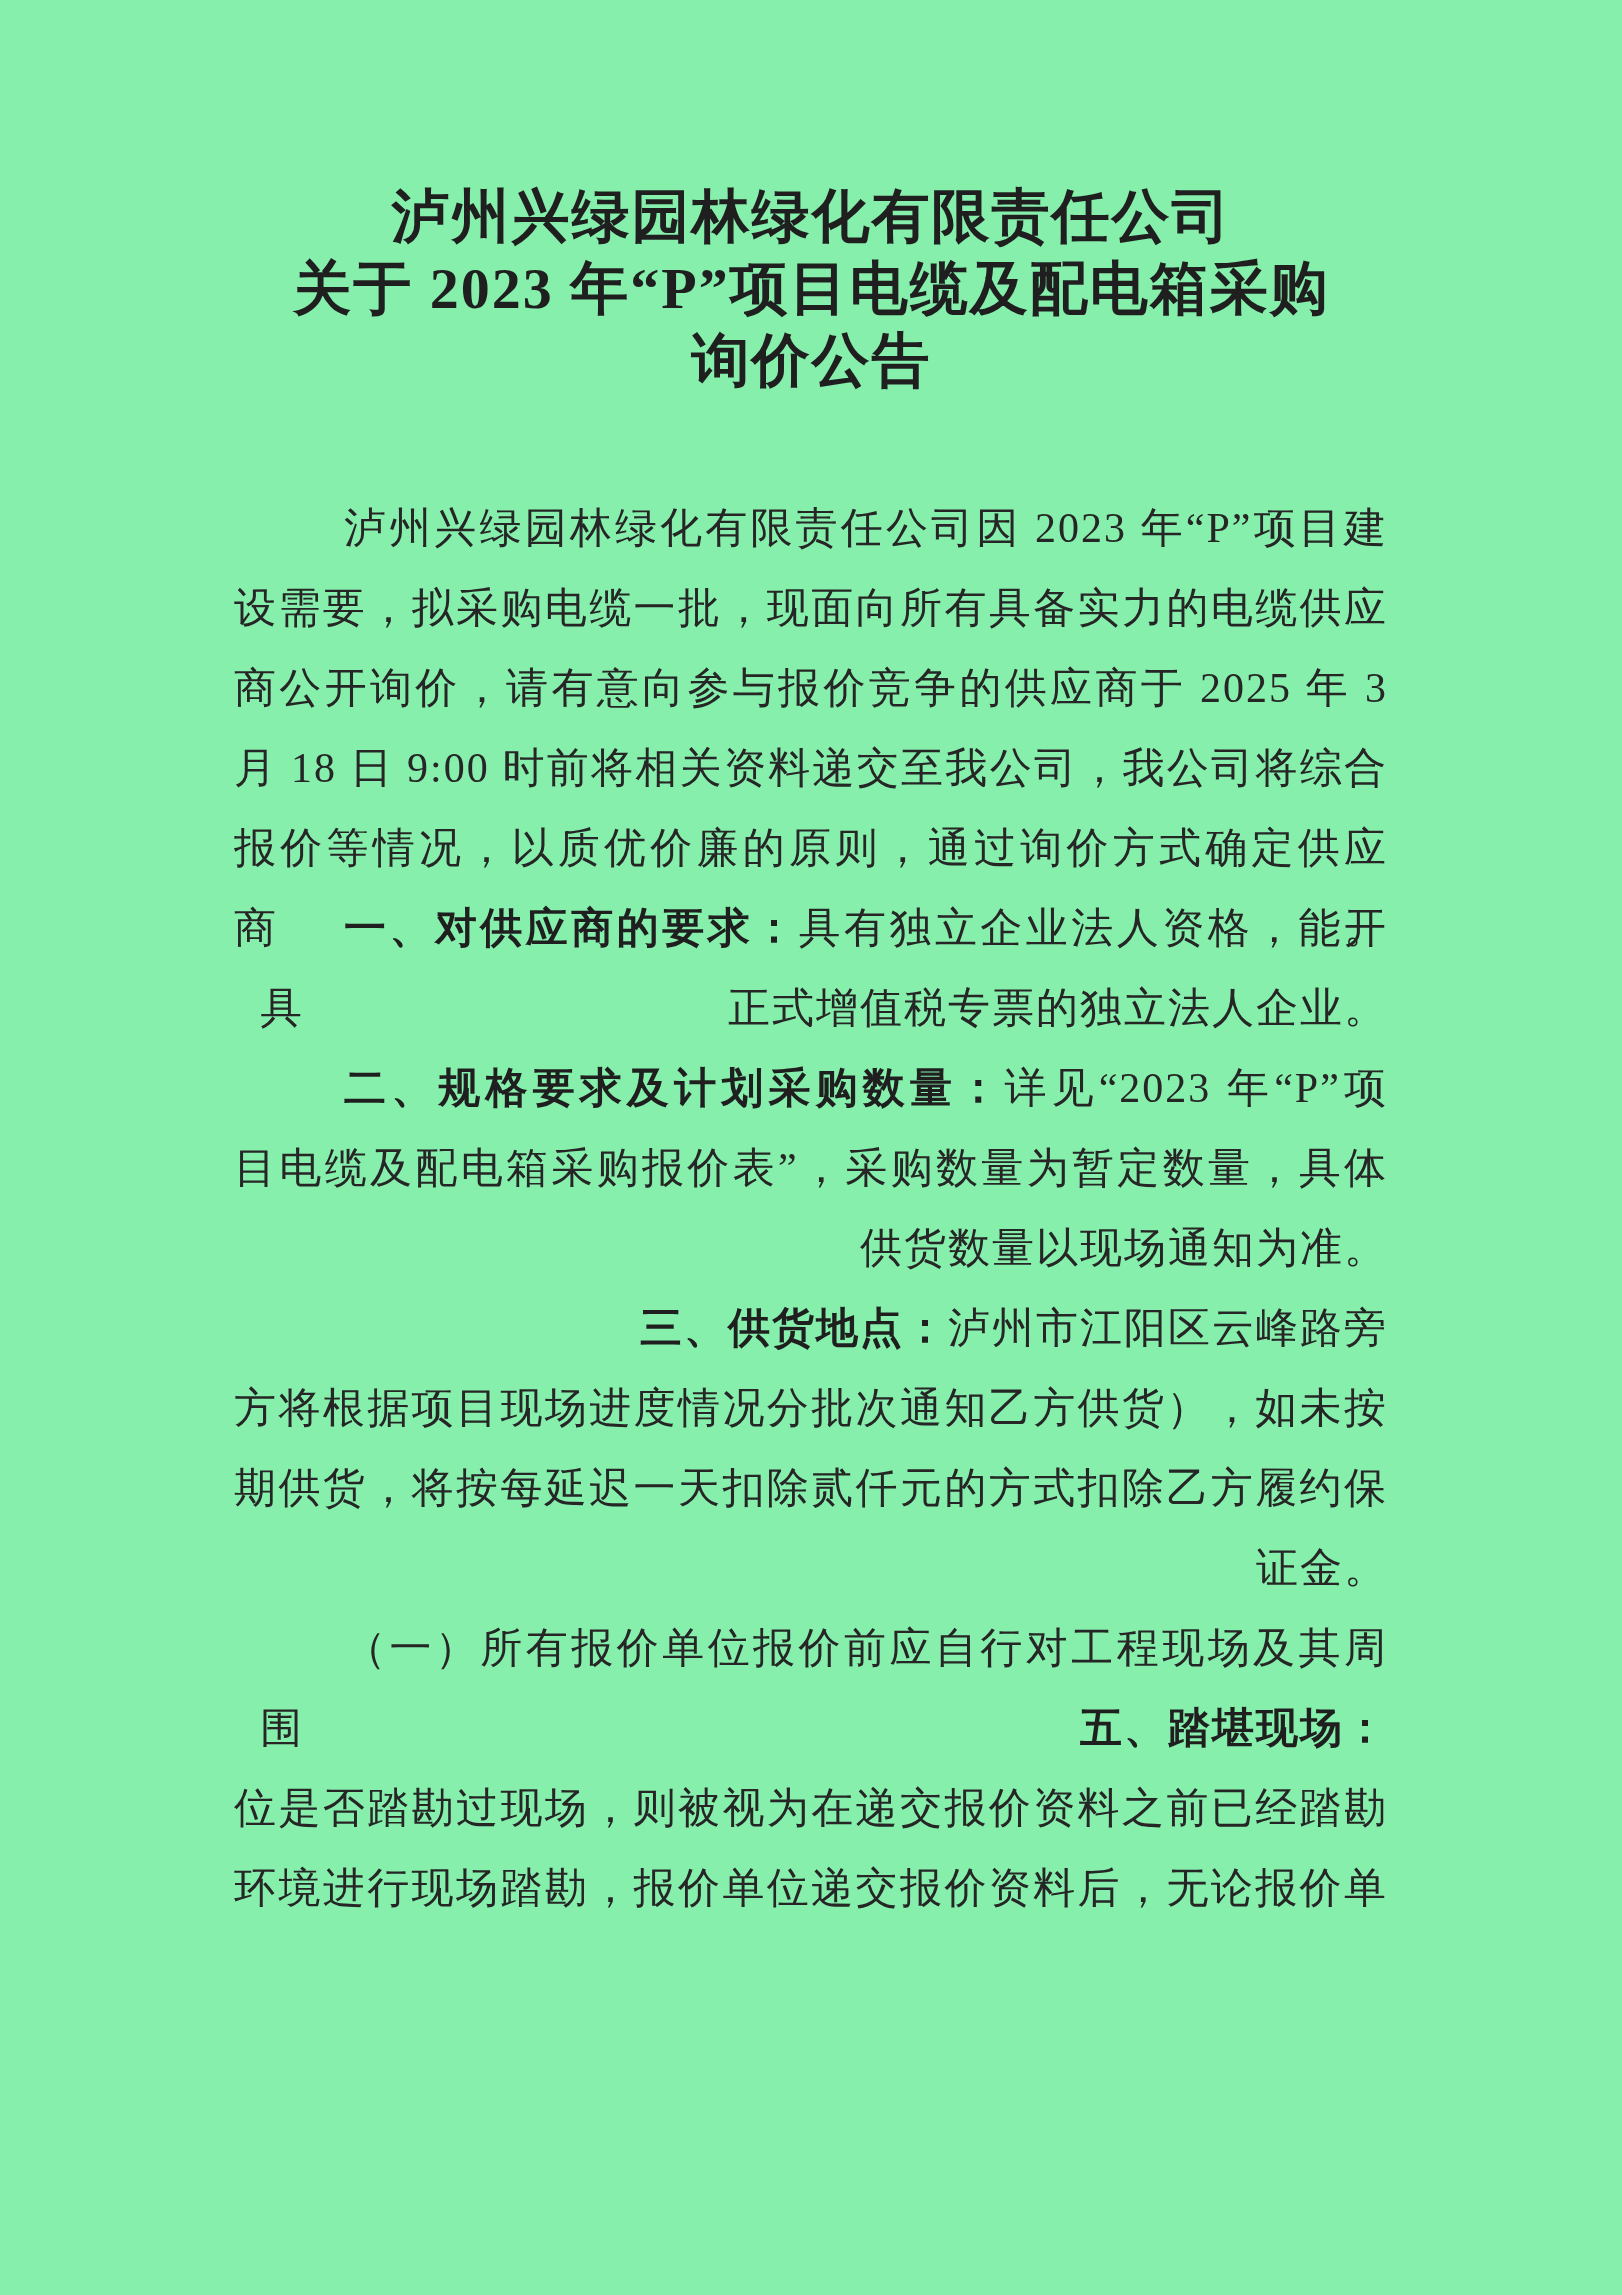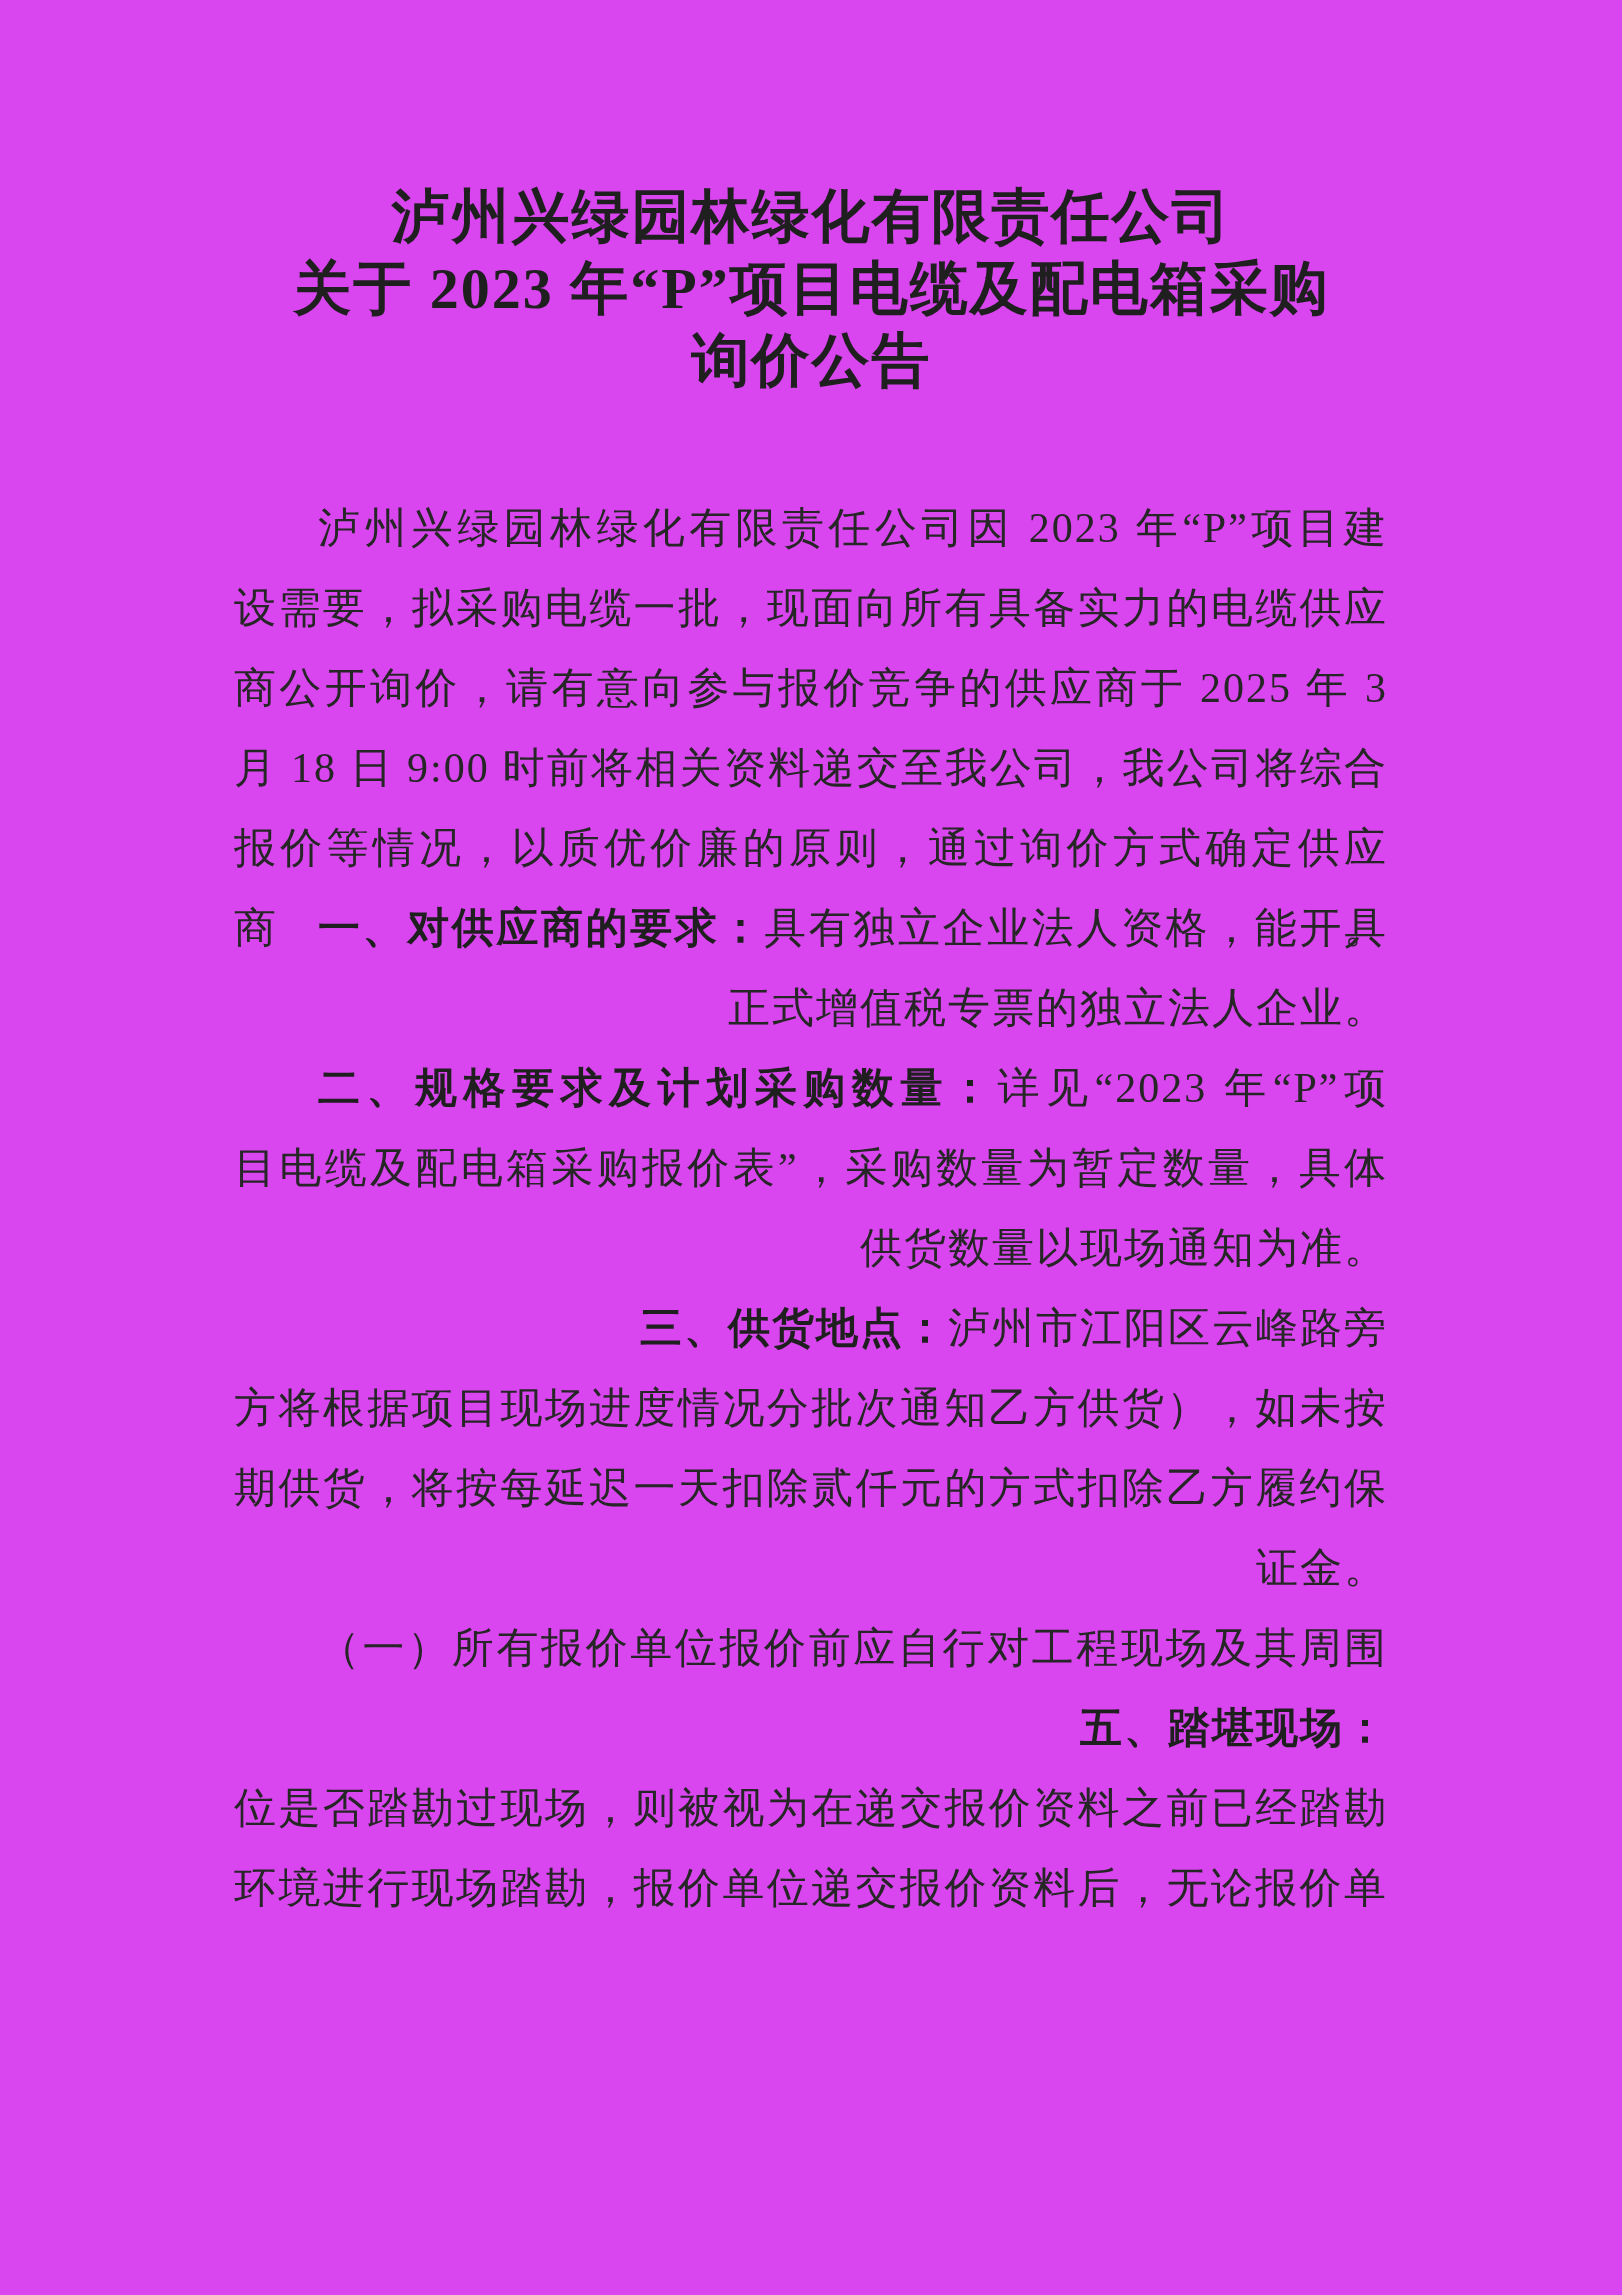--- a/index.html
+++ b/index.html
@@ -5,21 +5,21 @@
   html, body {
     margin: 0;
     padding: 0;
     background: #888;
   }
   .page {
     position: relative;
     width: 1623px;
     height: 2295px;
     margin: 0 auto;
-    background: #d946ef;
+    background: #86efac;
     overflow: hidden;
     font-family: "Liberation Serif", "DejaVu Serif", serif;
     color: #262626;
   }
   .doc-title {
     position: absolute;
     left: 118px;
     top: 181px;
     width: 1387px;
     text-align: center;
@@ -46,20 +46,21 @@
     letter-spacing: 2px;
     text-align: right;
   }
   .line.fill {
     text-align: justify;
     text-align-last: justify;
     text-justify: inter-character;
   }
   .line.indent {
     text-indent: 2em;
+    margin-left: 26px;
   }
   .seg-b {
     font-weight: bold;
     font-family: Liberation Sans, sans-serif;
     color: #1f1f1f;
   }
   .seg-r {
     font-weight: normal;
   }
 </style>

